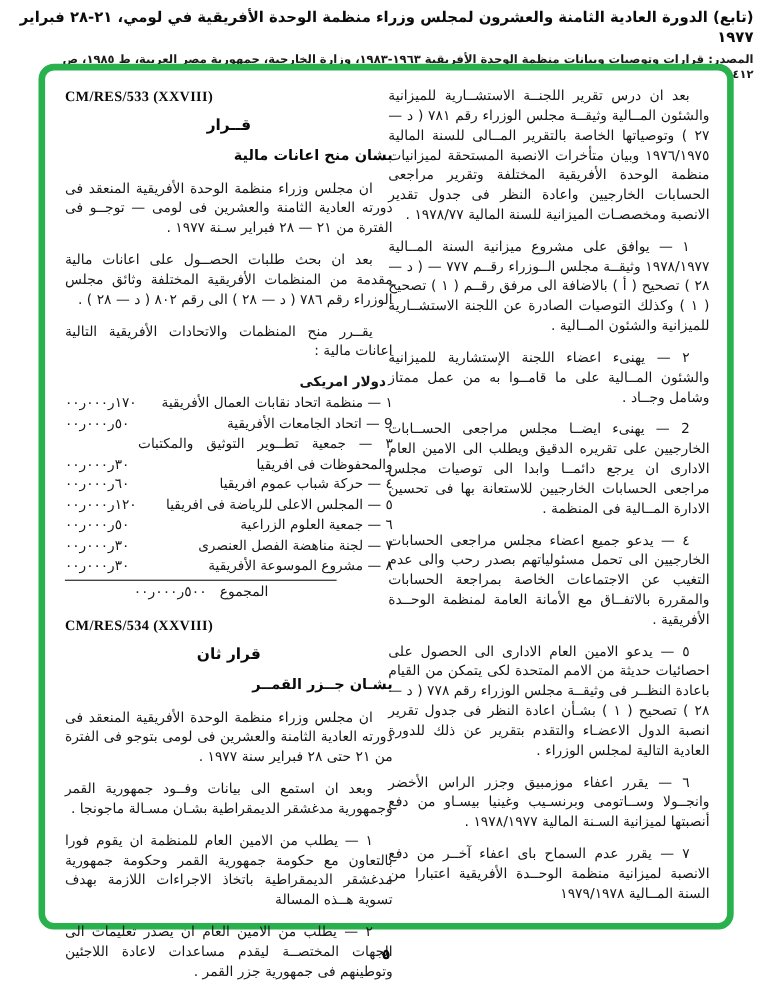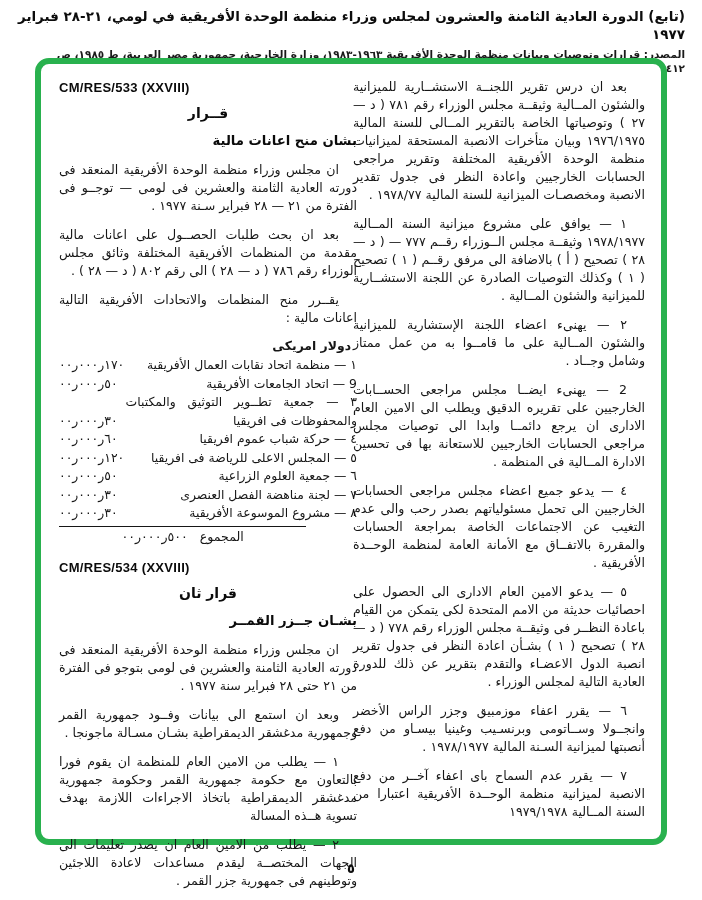--- a/index.html
+++ b/index.html
@@ -14,21 +14,21 @@
   
   .frame{
     position:absolute;left:35px;top:58px;width:632px;height:787px;
     border:6px solid #29b14e;border-radius:14px;box-sizing:border-box;background:#fff;
   }
   .col{position:absolute;direction:rtl;text-align:justify;}
   .col-left{left:18px;top:16px;width:298px;}
   .col-right{right:16px;top:14px;width:292px;}
   .col p{margin:0 0 11px;font-size:12.6px;line-height:18px;text-indent:18px;}
   .res-ref{
-    direction:ltr;text-align:left;font-family:Liberation Sans, sans-serif;
+    direction:ltr;text-align:left;font-family:Liberation Serif, serif;
     font-weight:bold;font-size:13px;letter-spacing:.3px;margin:0 0 10px;color:#0b0b0b;
   }
   .res-ref.second{margin-top:16px;}
   .res-title{text-align:center;font-size:14px;font-weight:bold;margin:2px 0 12px;color:#0b0b0b;}
   .res-subtitle{text-align:right;font-size:13.2px;font-weight:bold;margin:0 0 13px;color:#0b0b0b;}
   .currency{
     font-size:12.4px;font-weight:bold;width:fit-content;
     margin:0 6px 2px auto;line-height:16px;
   }
   .grants{font-size:12.4px;}

